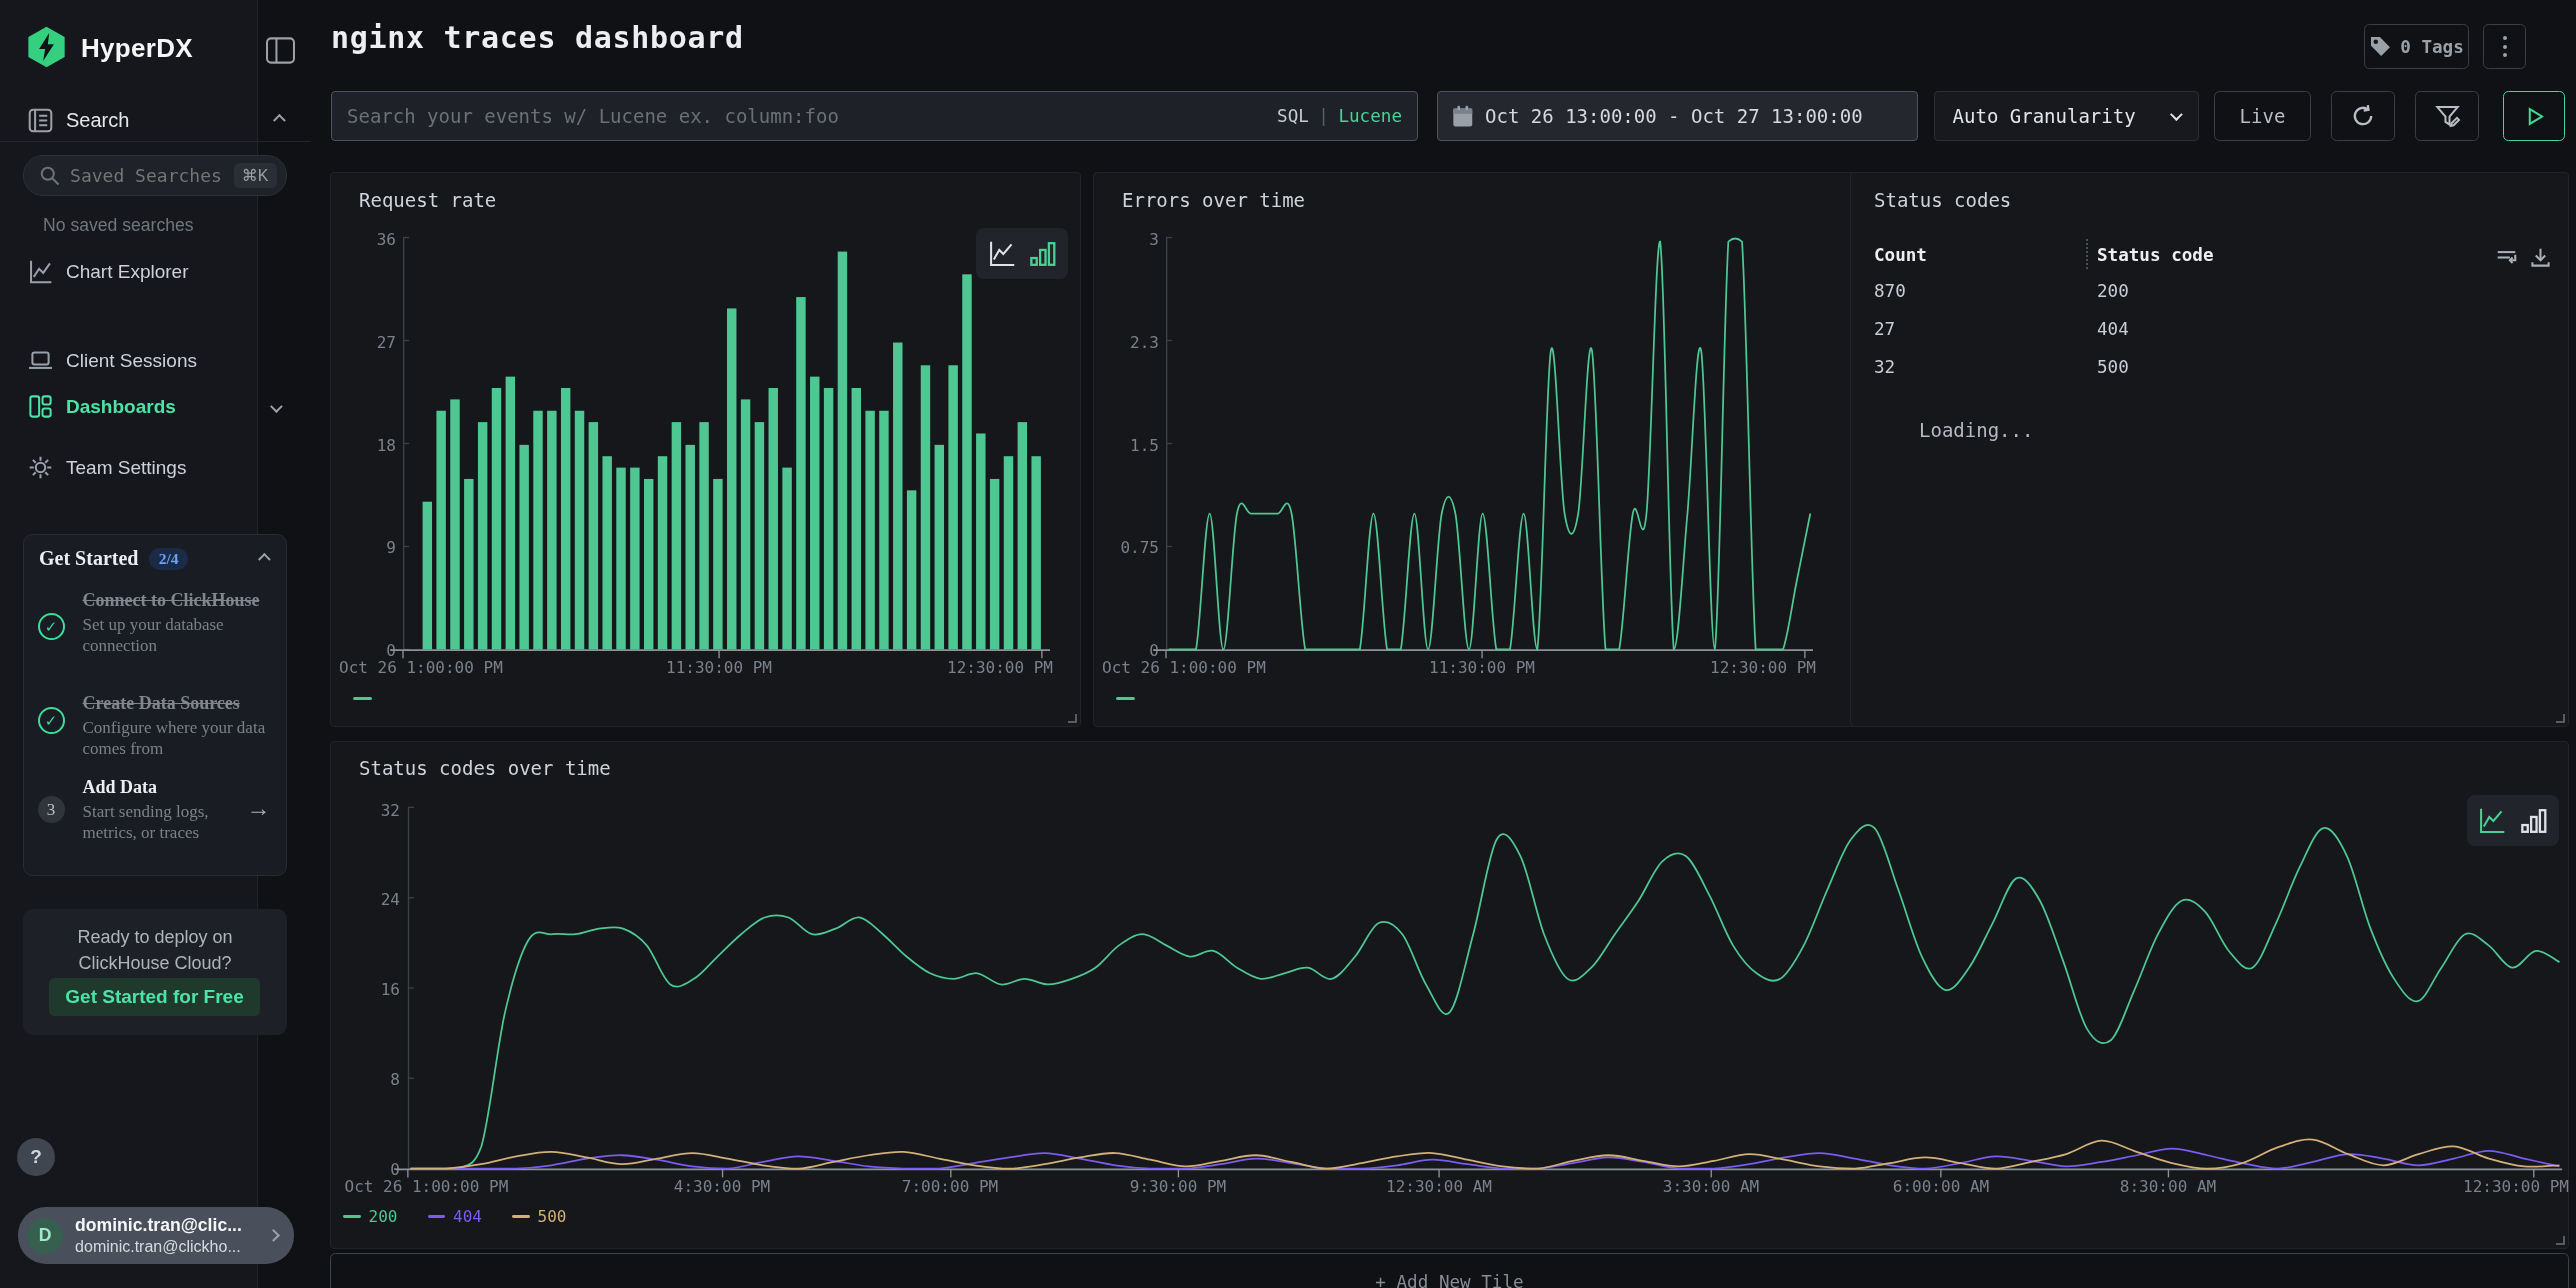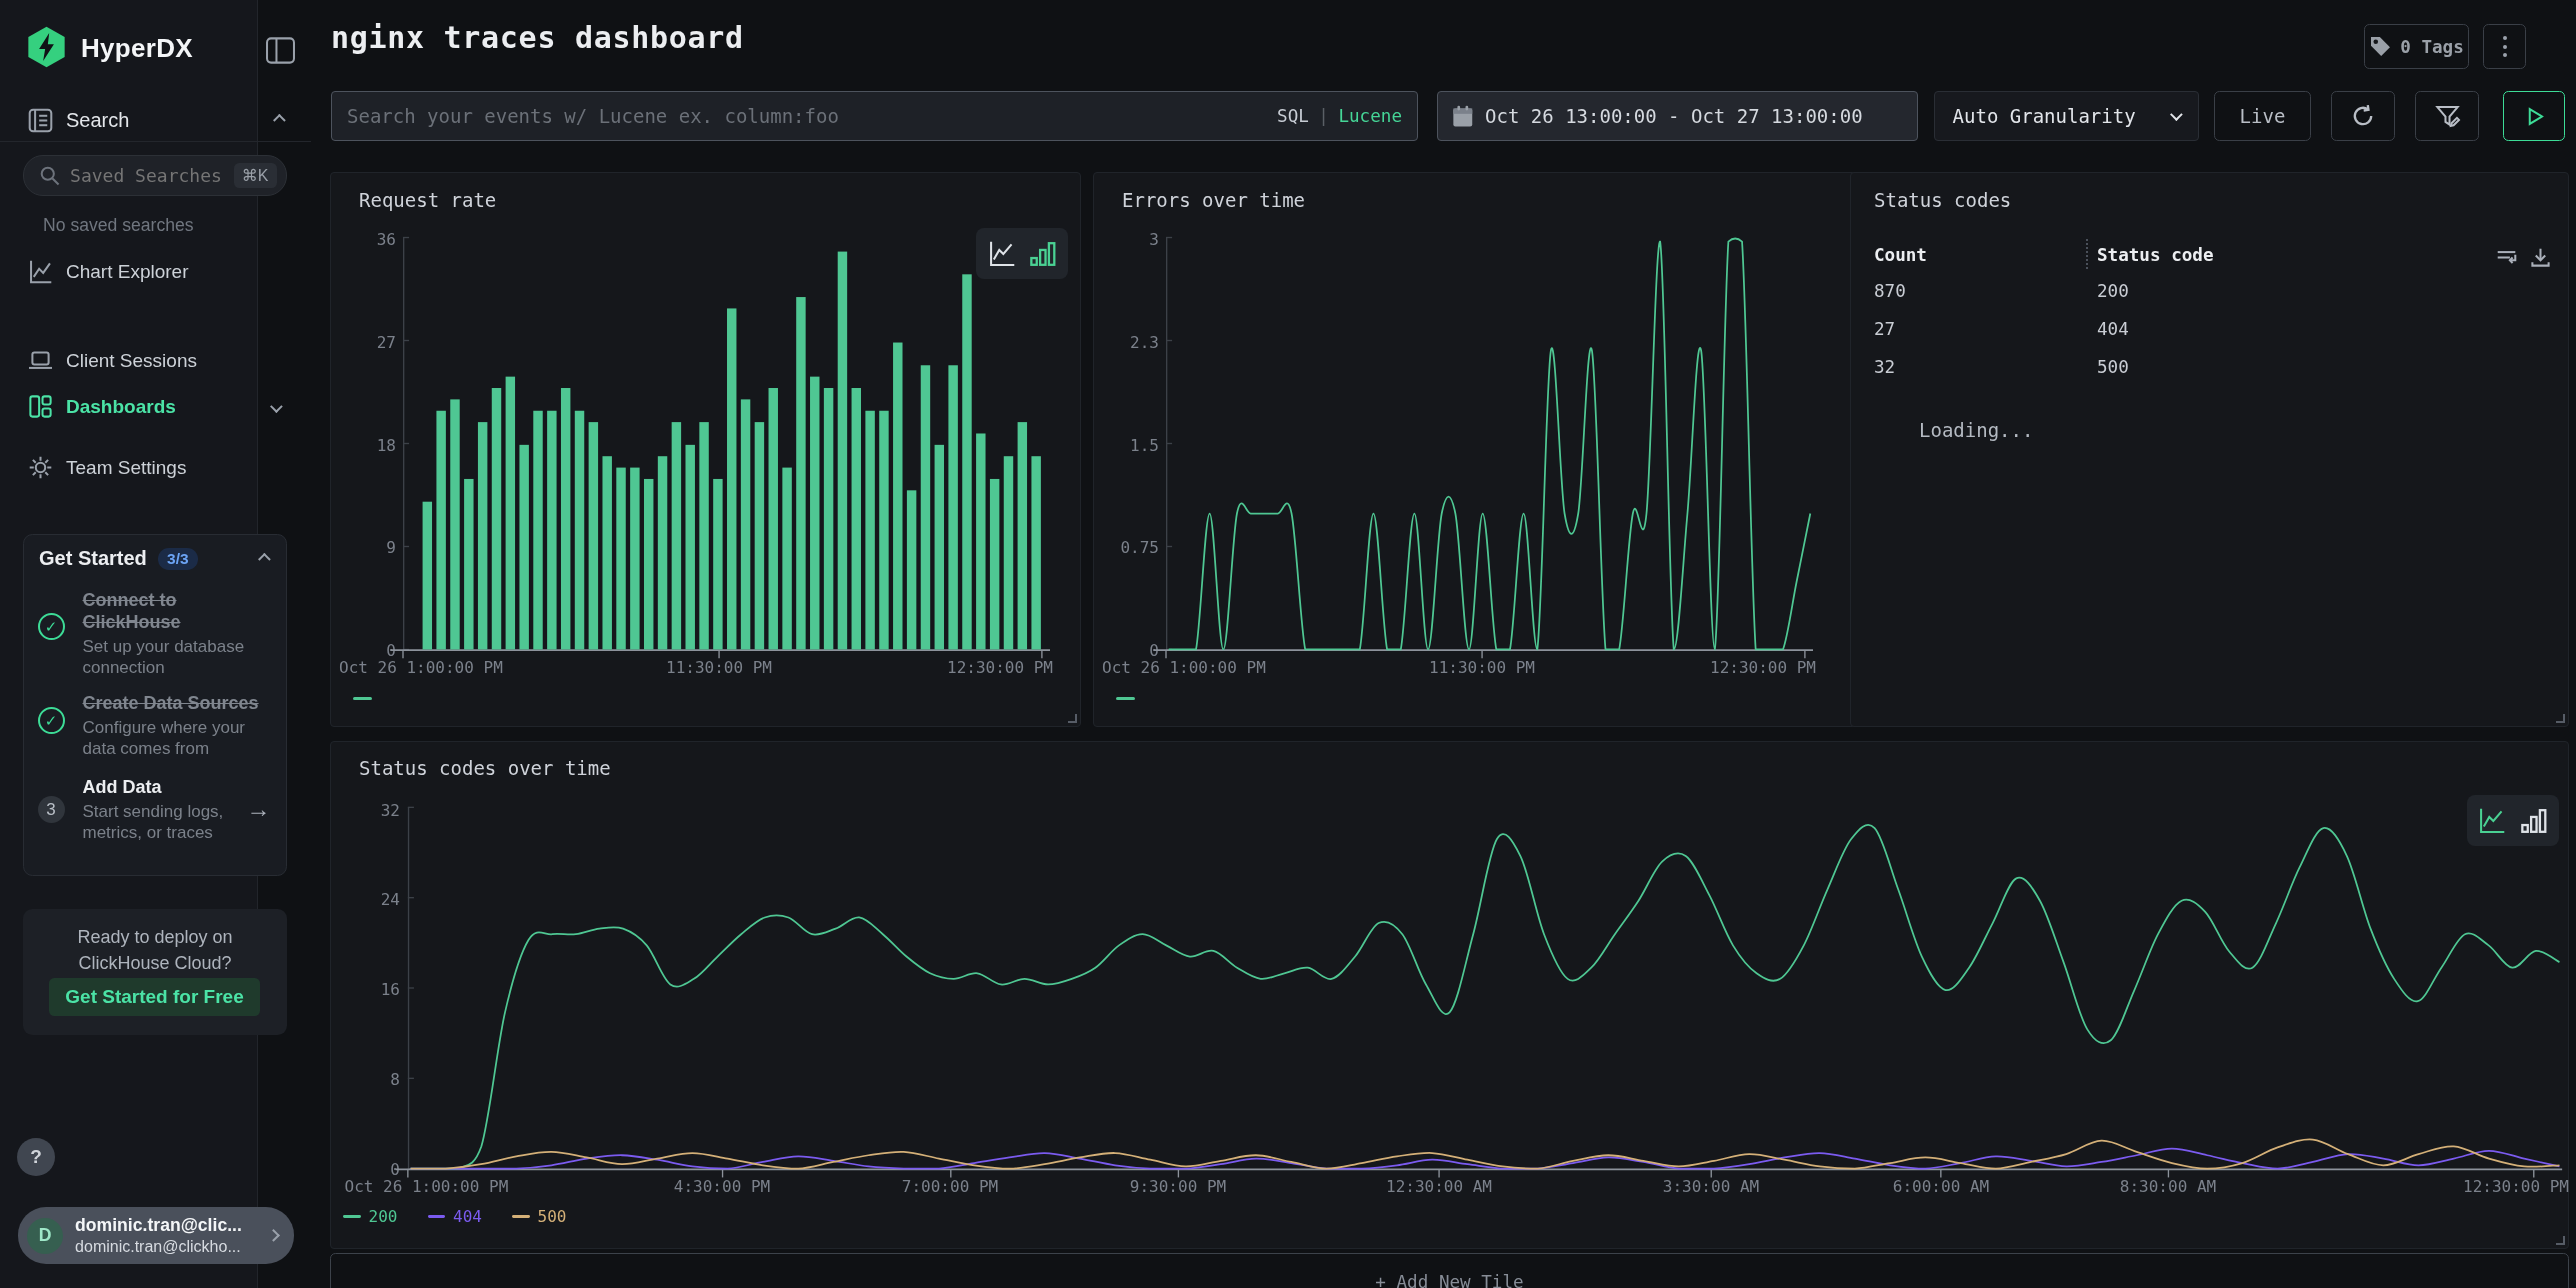--- a/index.html
+++ b/index.html
@@ -22,21 +22,21 @@
   .kbd { margin-left:auto; margin-right:9.5px; background:#2a2e35; border-radius:5.4px; padding:2.7px 8px; font-size:16px; color:#9aa0a8; }
   .no-saved { position:absolute; left:43px; top:215px; font-size:17.6px; color:#70767f; }
   .nav-item { position:absolute; left:0; width:311px; height:43px; display:flex; align-items:center; cursor:pointer; }
   .nav-item .side-label { font-size:19px; }
   .nav-item.active .side-label { color:#4be3a6; font-weight:bold; }
   .chev { display:inline-block; width:8.8px; height:8.8px; border-right:2px solid #9aa1ab; border-bottom:2px solid #9aa1ab; }
   .chev.up { transform:rotate(-135deg); }
   .chev.down { transform:rotate(45deg); }
   .chev.right { transform:rotate(-45deg); }
 
-  .gs-card { position:absolute; left:23px; top:534px; width:264px; height:342px; background:#191c22; border:0.7px solid #282c33; border-radius:9.5px; }
+  .gs-card { position:absolute; left:23px; top:534px; width:264px; height:342px; background:#191c22; border:0.7px solid #282c33; border-radius:9.5px;font-family:Liberation Serif, serif; }
   .gs-head { position:absolute; left:15px; top:12px; display:flex; align-items:center; gap:10.8px; }
   .gs-title { font-size:20px; font-weight:bold; color:#eceef1; }
   .gs-badge { background:#1b2b47; color:#6ca4f5; border-radius:10.8px; padding:2px 9.5px; font-size:15.5px; font-weight:bold; }
   .gs-chev { position:absolute; right:17.6px; top:20px; }
   .step { position:absolute; left:13.5px; width:237px; }
   .step-mark { position:absolute; left:0; width:27px; height:27px; border-radius:50%; }
   .step-mark.done { border:2px solid #3ddc97; color:#3ddc97; font-size:15px; display:flex; align-items:center; justify-content:center; }
   .step-mark.num { background:#30353c; color:#b9bfc7; font-size:17px; display:flex; align-items:center; justify-content:center; }
   .step-body { margin-left:45px; }
   .step-title { font-size:18px; font-weight:600; color:#eceef1; line-height:22px; }
@@ -171,21 +171,21 @@
       <span class="side-ic"><svg width="27" height="27" viewBox="0 0 40 40" fill="none" stroke="#9aa1ab" stroke-width="3">
             <circle cx="20" cy="20" r="7"></circle>
             <path d="M20 4 v6 M20 30 v6 M4 20 h6 M30 20 h6 M8.7 8.7 l4.2 4.2 M27.1 27.1 l4.2 4.2 M31.3 8.7 l-4.2 4.2 M12.9 27.1 l-4.2 4.2"></path>
           </svg></span>
       <span class="side-label">Team Settings</span>
     </div>
 
     <div class="gs-card">
       <div class="gs-head">
         <span class="gs-title">Get Started</span>
-        <span class="gs-badge">3/3</span>
+        <span class="gs-badge">2/4</span>
       </div>
       <span class="chev up gs-chev"></span>
 
       <div class="step" style="top:54px;">
         <span class="step-mark done" style="top:24px;">✓</span>
         <div class="step-body">
           <div class="step-title done">Connect to ClickHouse</div>
           <div class="step-desc">Set up your database connection</div>
         </div>
       </div>

